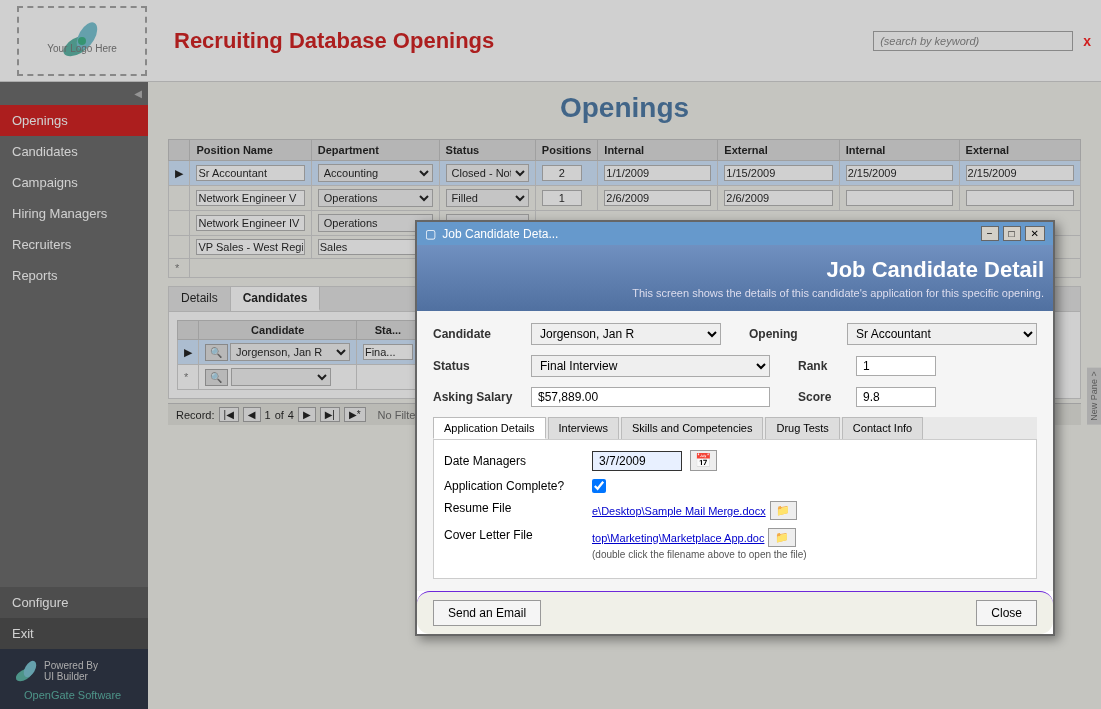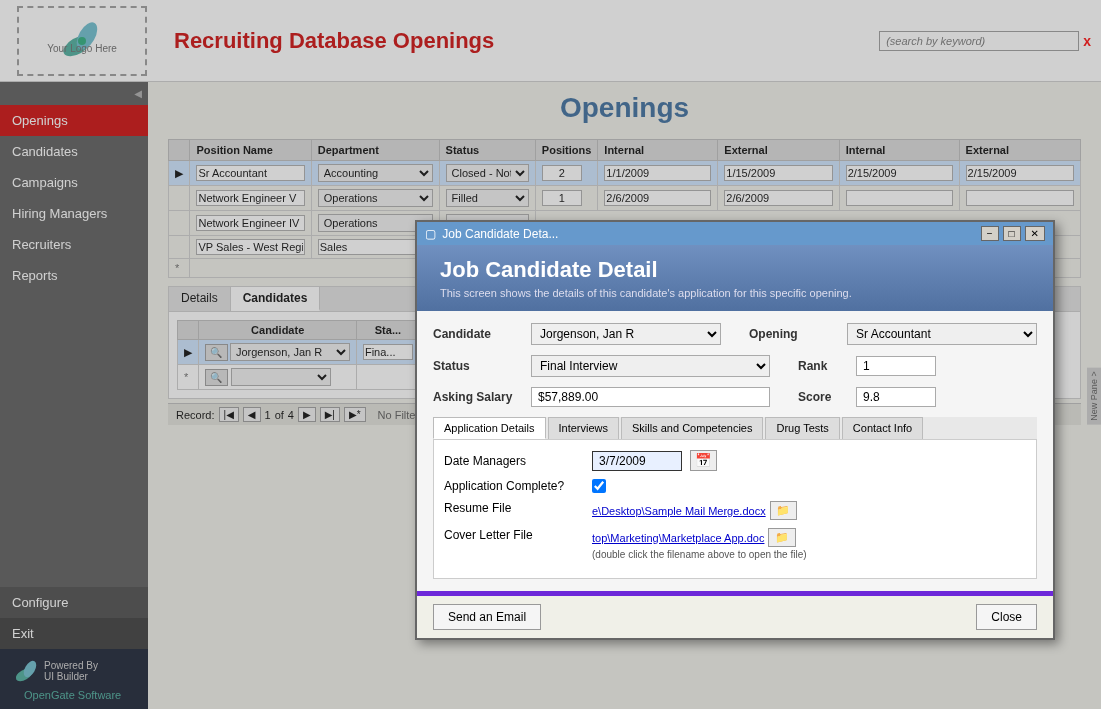--- a/index.html
+++ b/index.html
@@ -5,21 +5,21 @@
     * { box-sizing: border-box; margin: 0; padding: 0; }
     body { font-family: Arial, sans-serif; font-size: 12px; background: #d4d0c8; overflow: hidden; }
 
     
     .app-container { display: flex; flex-direction: column; width: 1101px; height: 709px; }
     .top-bar { display: flex; align-items: center; background: #fff; border-bottom: 1px solid #ccc; height: 82px; padding: 0 10px; }
     .logo-area { width: 144px; height: 80px; display: flex; align-items: center; justify-content: center; }
     .logo-box { border: 2px dashed #999; width: 130px; height: 70px; display: flex; align-items: center; justify-content: center; position: relative; }
     .logo-text { font-size: 10px; color: #666; text-align: center; position: absolute; bottom: 20px; width: 100%; }
     .app-title { font-size: 22px; color: #cc0000; font-weight: bold; padding-left: 20px; flex: 1; }
-    .search-area { display: flex; align-items: center; gap: 4px; }
+    .search-area { display: flex; align-items: center; gap: 10px; }
     .search-input { border: 1px solid #999; padding: 3px 6px; width: 200px; color: #666; font-style: italic; font-size: 11px; }
     .search-x { color: red; font-weight: bold; cursor: pointer; font-size: 14px; }
 
     .main-area { display: flex; flex: 1; overflow: hidden; }
 
     
     .sidebar { width: 148px; background: #555; display: flex; flex-direction: column; flex-shrink: 0; }
     .sidebar-item { padding: 8px 12px; color: #fff; cursor: pointer; font-size: 13px; }
     .sidebar-item.active { background: #cc0000; }
     .sidebar-section { padding: 8px 12px; color: #fff; font-size: 13px; background: #444; cursor: pointer; }
@@ -62,21 +62,21 @@
 
     
     .modal-overlay { position: absolute; top: 0; left: 0; right: 0; bottom: 0; background: rgba(100,100,100,0.3); z-index: 100; }
     .modal { position: absolute; top: 220px; left: 415px; width: 640px; background: #fff; border: 2px solid #666; box-shadow: 4px 4px 10px rgba(0,0,0,0.4); z-index: 200; }
     .modal-titlebar { background: #6699cc; padding: 4px 8px; display: flex; align-items: center; justify-content: space-between; }
     .modal-titlebar-left { display: flex; align-items: center; gap: 6px; }
     .modal-title-icon { color: #fff; font-size: 12px; }
     .modal-title-text { color: #fff; font-size: 12px; }
     .modal-controls { display: flex; gap: 4px; }
     .modal-ctrl-btn { background: #d4d0c8; border: 1px solid #666; padding: 1px 5px; font-size: 10px; cursor: pointer; }
-    .modal-header { background: linear-gradient(180deg, #7090c0 0%, #5070a0 100%); padding: 12px 23px; text-align: left; }
+    .modal-header { background: linear-gradient(180deg, #7090c0 0%, #5070a0 100%); padding: 12px 9px; text-align: right; }
     .modal-header-title { font-size: 22px; color: #fff; font-weight: bold; }
     .modal-header-subtitle { font-size: 11px; color: #dde; margin-top: 4px; }
     .modal-body { padding: 12px 16px; background: #f5f5f5; }
     .modal-row { display: flex; align-items: center; margin-bottom: 10px; gap: 8px; }
     .modal-label { font-size: 12px; font-weight: bold; color: #333; min-width: 90px; }
     .modal-field { flex: 1; }
     .modal-select { border: 1px solid #aaa; padding: 2px 4px; font-size: 12px; width: 100%; }
     .modal-input { border: 1px solid #aaa; padding: 2px 6px; font-size: 12px; width: 100%; }
     .modal-right { display: flex; align-items: center; gap: 8px; margin-left: 20px; }
     .modal-right-label { font-size: 12px; font-weight: bold; color: #333; min-width: 50px; }
@@ -89,21 +89,21 @@
 
     .inner-row { display: flex; align-items: center; margin-bottom: 8px; gap: 8px; }
     .inner-label { font-size: 12px; min-width: 140px; }
     .date-input { border: 1px solid #333; padding: 2px 6px; font-size: 12px; width: 90px; background: #e8f0ff; }
     .cal-btn { background: #eee; border: 1px solid #999; padding: 2px 4px; cursor: pointer; }
     .checkbox-input { width: 14px; height: 14px; }
     .file-link { color: #0000cc; text-decoration: underline; font-size: 11px; cursor: pointer; }
     .file-btn { background: #eee; border: 1px solid #999; padding: 2px 6px; cursor: pointer; font-size: 11px; }
     .file-hint { font-size: 10px; color: #555; margin-top: 2px; }
 
-    .modal-footer { display: flex; justify-content: space-between; align-items: center; padding: 8px 16px; background: #f0f0e8; border-top: 5px solid #6d28d9; }
+    .modal-footer { display: flex; justify-content: space-between; align-items: center; padding: 8px 16px; background: #f0f0e8; border-top: 1px solid #6d28d9; border-radius: 13px; }
     .btn-email { background: #f5f5f5; border: 1px solid #999; padding: 5px 14px; font-size: 12px; cursor: pointer; }
     .btn-close { background: #f5f5f5; border: 1px solid #999; padding: 5px 14px; font-size: 12px; cursor: pointer; }
   </style>
 </head>
 <body>
 
 <div class="app-container">
 
   <div class="top-bar">
     <div class="logo-area">

